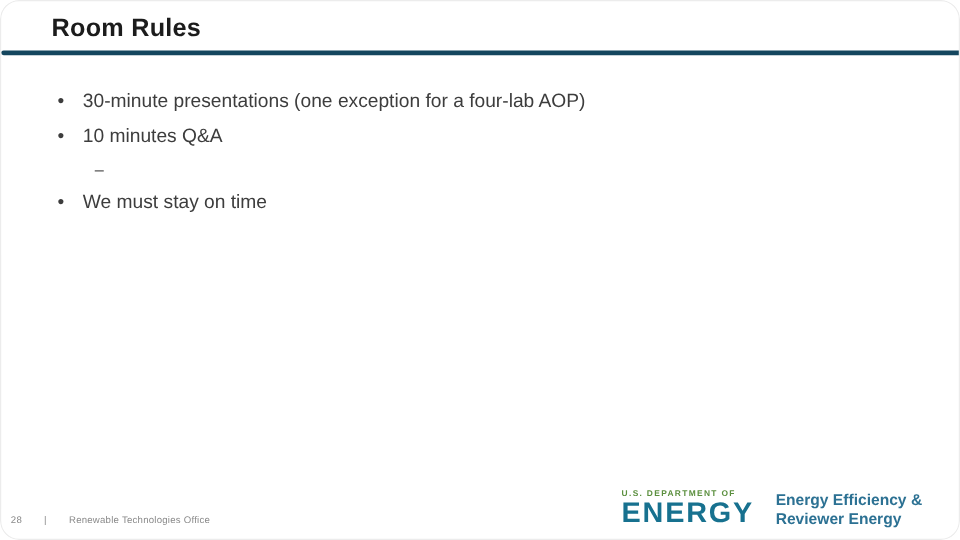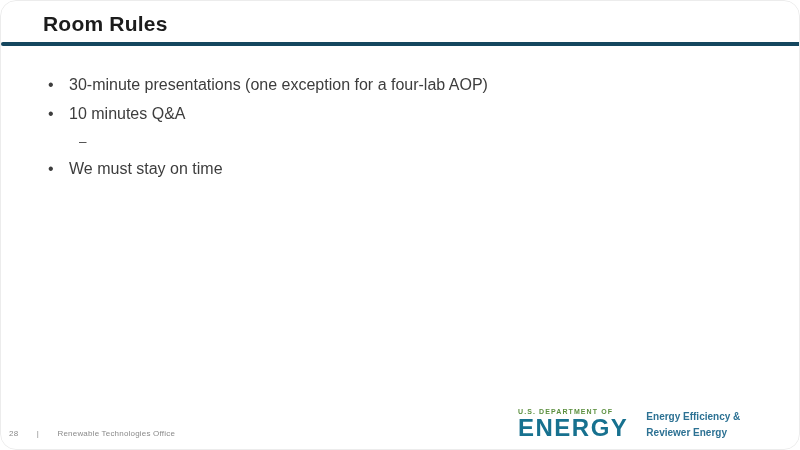--- a/index.html
+++ b/index.html
@@ -107,21 +107,21 @@
     white-space: nowrap;
     transform: scaleY(0.98);
     transform-origin: top left;
   }
   .logo-divider {
     width: 2px;
     background: #a6a33f;
     margin: 0 9px 0 7px;
   }
   .eere-text {
-    font-size: 10px;
+    font-size: 13px;
     font-weight: 600;
     color: #2c7193;
     line-height: 16px;
     padding-top: 4px;
     white-space: nowrap;
   }
 </style>
 </head>
 <body>
 

